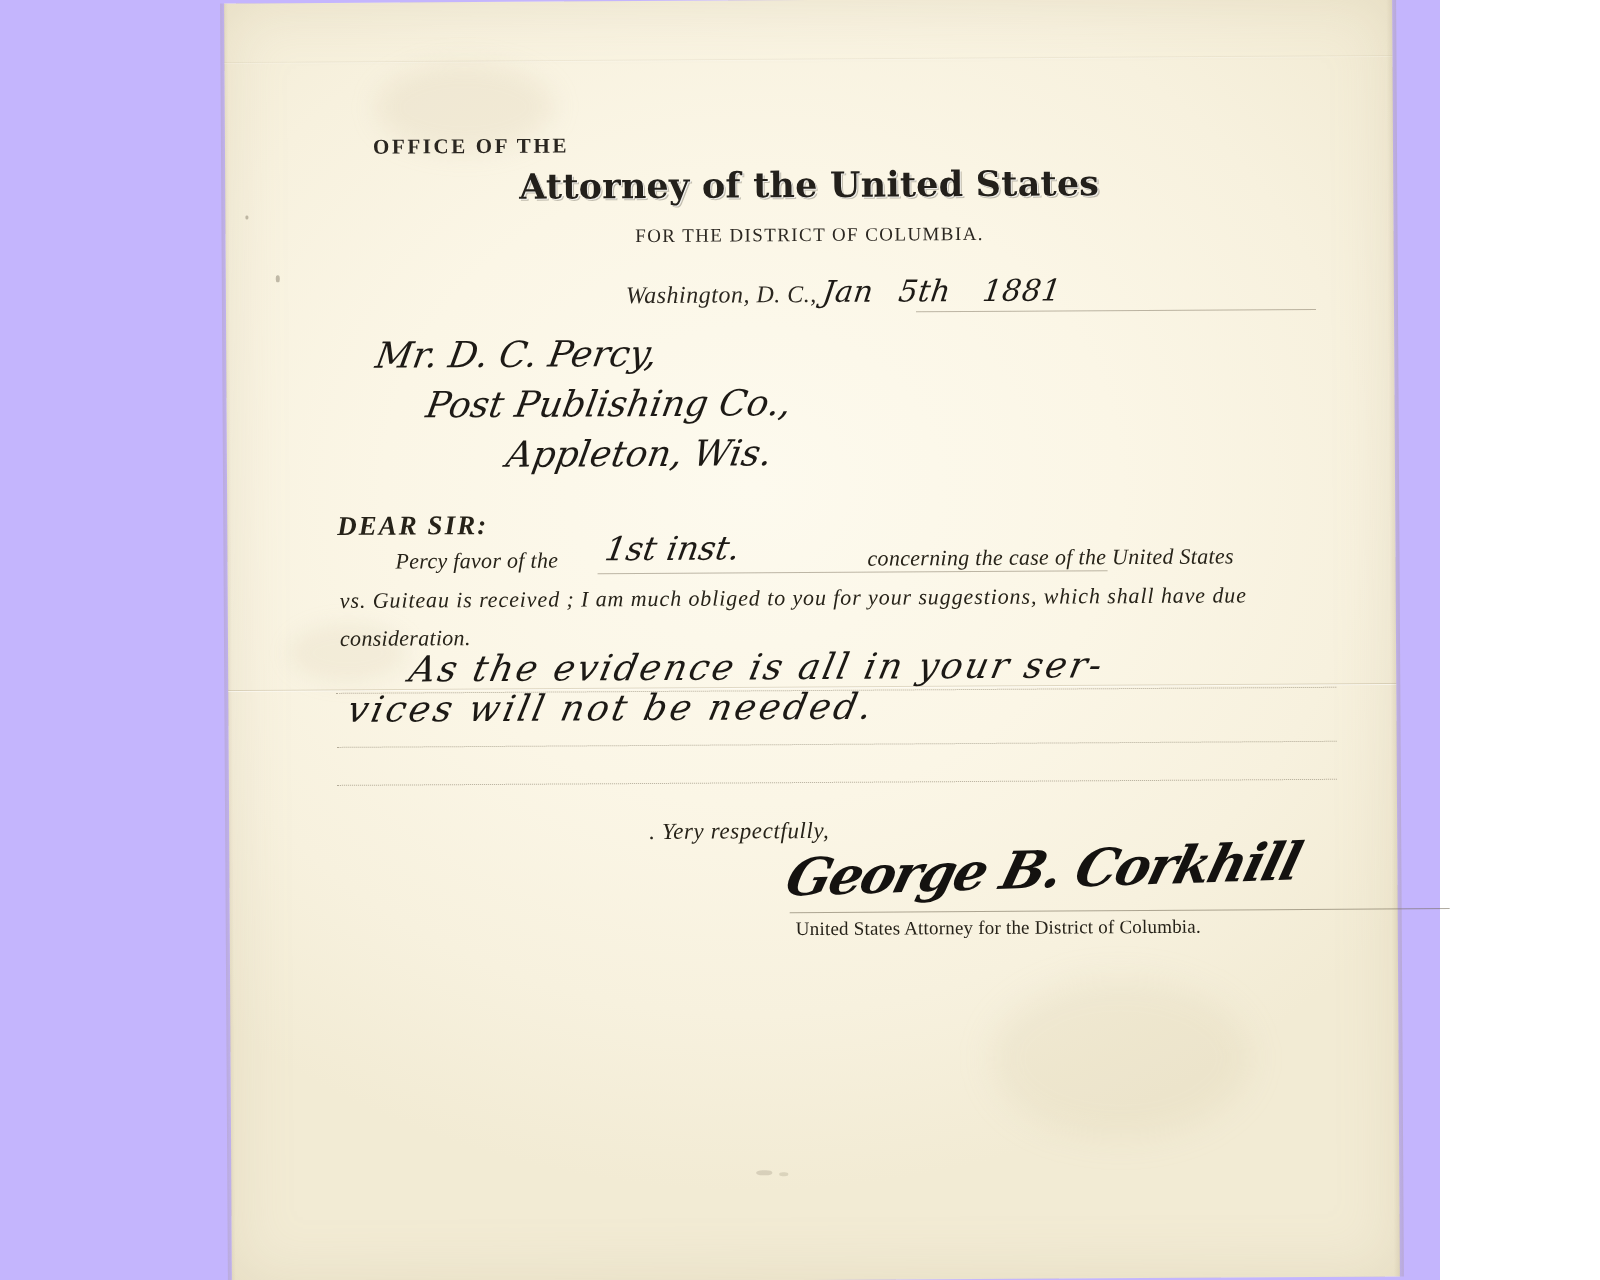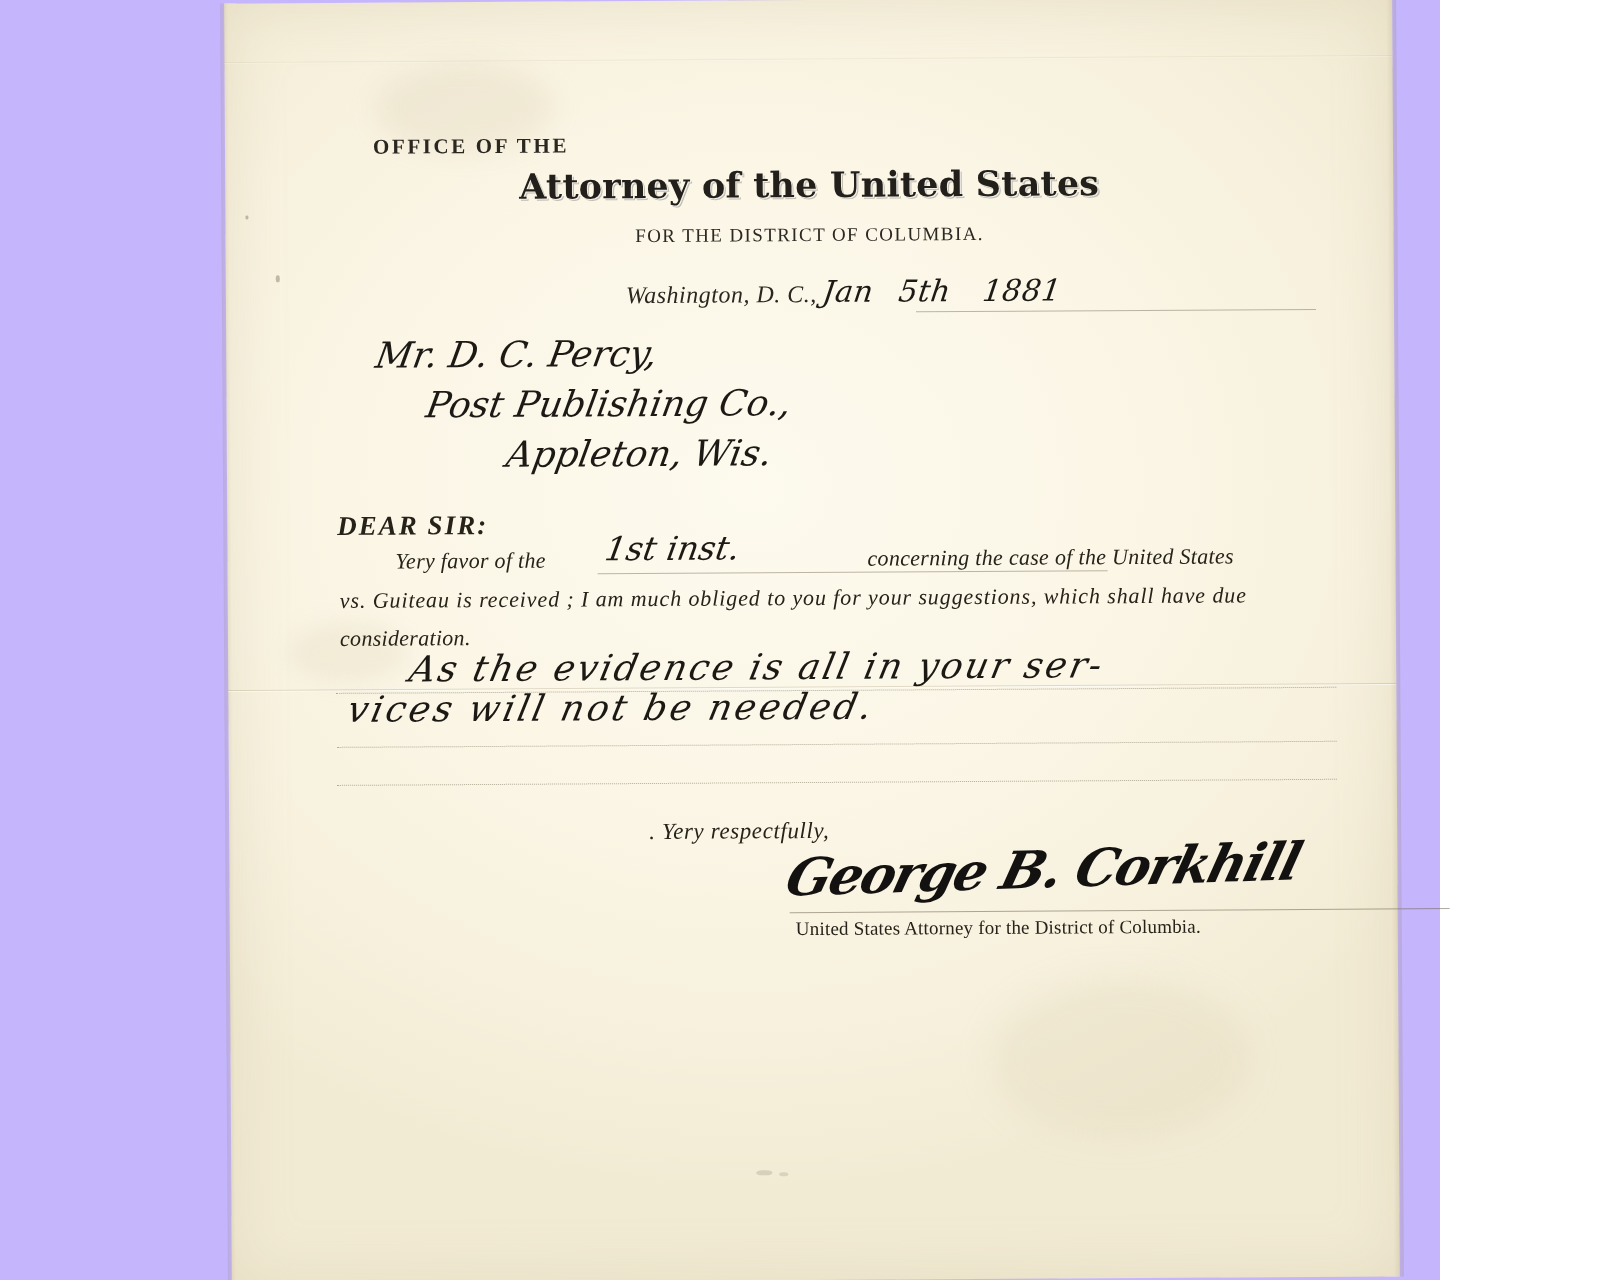--- a/index.html
+++ b/index.html
@@ -291,21 +291,21 @@
         <span class="hand hand-big" style="margin-left:26px;">1881</span>
       </div>
       <div class="rule" style="left:690px; top:312px; width:400px;"></div>
 
       <div class="addr addr1">Mr. D. C. Percy,</div>
       <div class="addr addr2">Post Publishing Co.,</div>
       <div class="addr addr3">Appleton, Wis.</div>
 
       <div class="dear-sir">DEAR SIR:</div>
 
-      <div class="body-line bl1a">Yery favor of the</div>
+      <div class="body-line bl1a">Percy favor of the</div>
       <div class="fill-hand">1st inst.</div>
       <div class="rule" style="left:370px; top:572px; width:510px;"></div>
       <div class="body-line bl1b">concerning the case of the United States</div>
 
       <div class="body-line bl2">vs. Guiteau is received ;  I am much obliged to you for  your  suggestions, which  shall  have  due</div>
       <div class="body-line bl3">consideration.</div>
 
       <div class="hand-line hl1">As the evidence is all in your ser-</div>
       <div class="hand-line hl2">vices will not be needed.</div>
 

